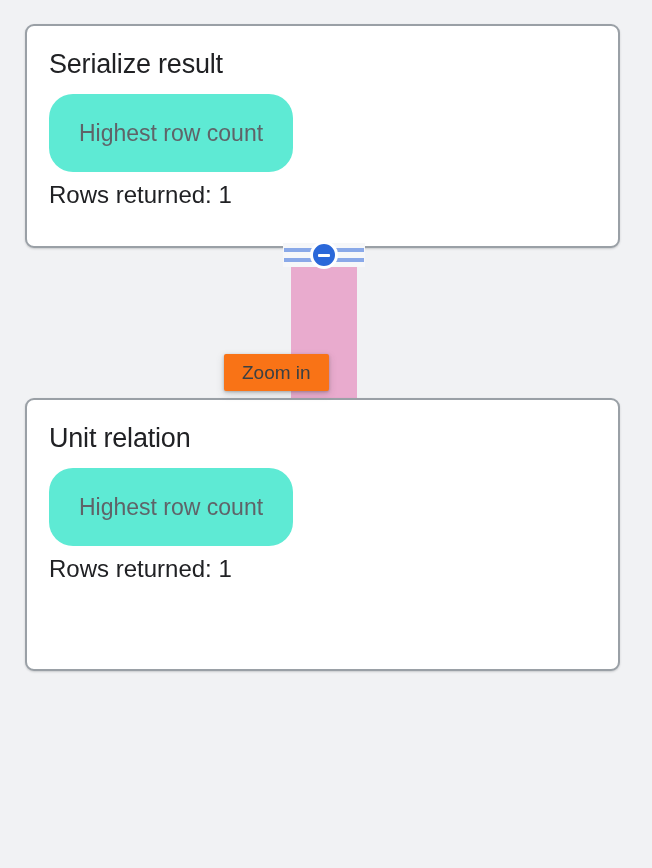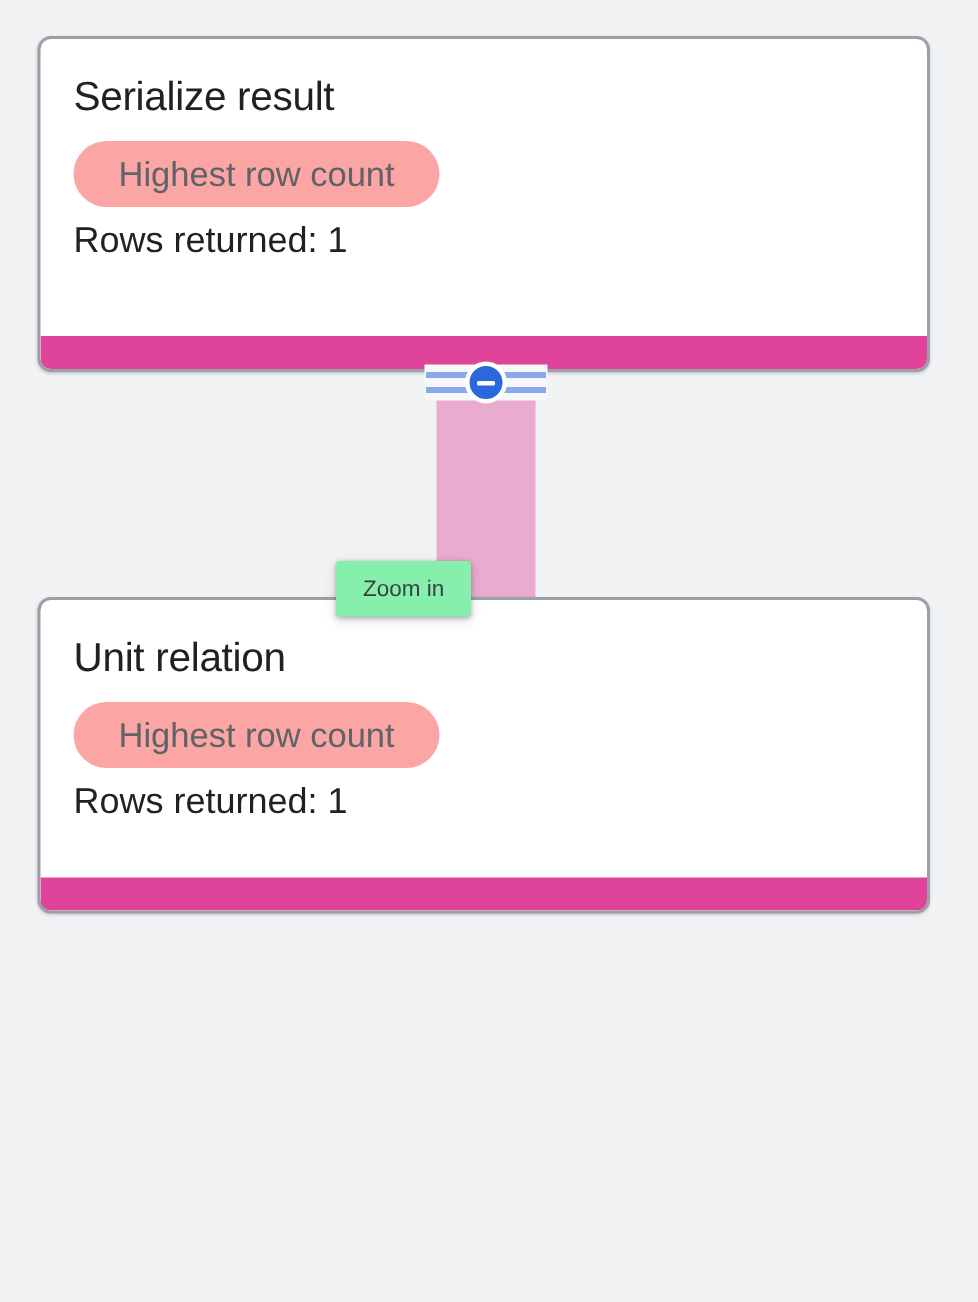--- a/index.html
+++ b/index.html
@@ -26,46 +26,46 @@
     position: absolute;
     left: 25px;
     width: 595px;
     background: #ffffff;
     border: 2px solid #9aa0a6;
     border-radius: 9px;
     box-sizing: border-box;
     box-shadow: 0 1px 2px rgba(60,64,67,0.22);
     overflow: hidden;
     display: flex;
-    flex-direction: column;
+    flex-direction: row;
   }
   .node-card.card-top    { top: 24px;  height: 224px; }
-  .node-card.card-bottom { top: 398px; height: 211px; }
+  .node-card.card-bottom { top: 398px; height: 273px; }
 
   .node-body {
     flex: 1 1 auto;
     padding: 22px 22px 0 22px;
   }
 
   .node-title {
     font-size: 27px;
     line-height: 32px;
     color: #202124;
     letter-spacing: -0.2px;
     margin: 0 0 14px 0;
     white-space: nowrap;
   }
 
   .node-pill {
     display: inline-block;
-    background: #fca5a5;
+    background: #5eead4;
     color: #5f6368;
     font-size: 23px;
     line-height: 26px;
-    padding: 9px 30px;
+    padding: 26px 30px;
     border-radius: 24px;
     margin: 0 0 10px 0;
     white-space: nowrap;
   }
 
   .node-meta {
     font-size: 24px;
     line-height: 26px;
     color: #202124;
     margin: 0;
@@ -134,25 +134,25 @@
     width: 12px;
     height: 3px;
     background: #ffffff;
     border-radius: 1px;
   }
 
   
   .zoom-tooltip {
     position: absolute;
     left: 224px;
-    top: 374px;
+    top: 354px;
     padding: 7px 18px;
-    background: #86efac;
+    background: #f97316;
     color: #3c4043;
-    font-size: 15px;
+    font-size: 19px;
     line-height: 23px;
     border-radius: 2px;
     box-shadow: 0 1px 3px rgba(60,64,67,0.35), 0 3px 8px rgba(60,64,67,0.18);
     white-space: nowrap;
   }
 </style>
 </head>
 <body>
 
 <div class="graph-canvas">

